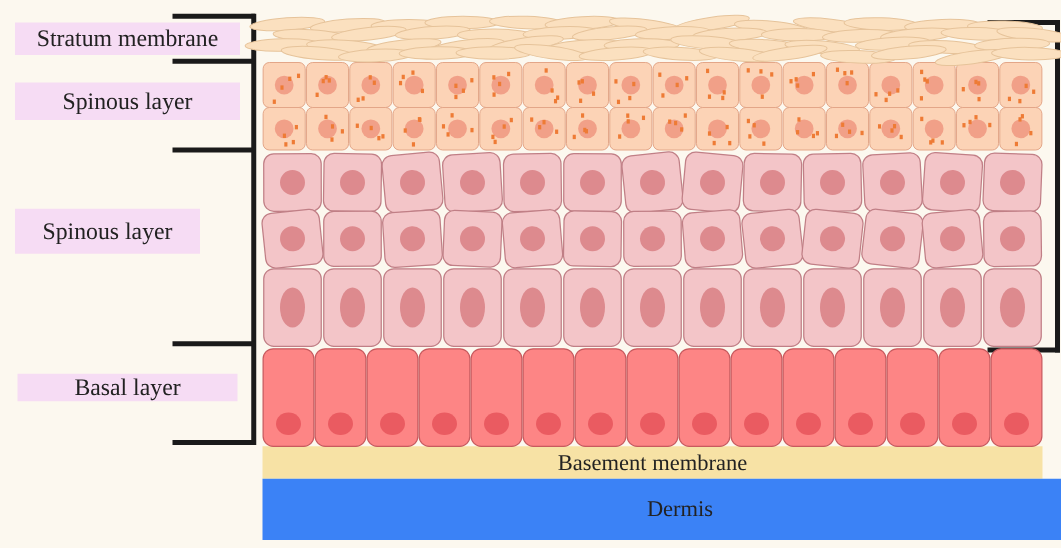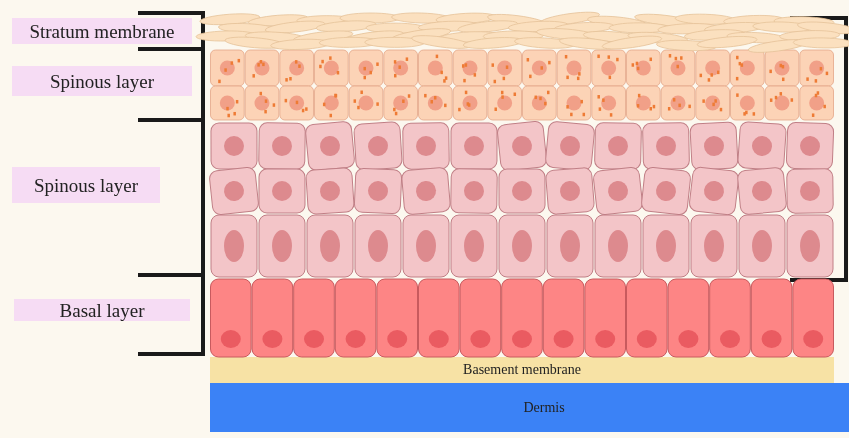--- a/index.html
+++ b/index.html
@@ -14,21 +14,21 @@
     color: #222;
     font-size: 19px;
     text-align: center;
     line-height: 1;
     display: flex; align-items: center; justify-content: center;
   }
   .bracket-line { position: absolute; background: #1a1a1a; }
   .band {
     position: absolute; left: 210px; width: 624px;
     display: flex; align-items: center; justify-content: center;
-    font-size: 14px; color: #222;
+    font-size: 18px; color: #222;
   }
   svg { position: absolute; left: 0; top: 0; }
 </style>
 </head>
 <body>
 
 <div class="label-box" style="left:12px; top:18px; width:180px; height:26px;">Stratum membrane</div>
 <div class="label-box" style="left:12px; top:66px; width:180px; height:30px;">Spinous layer</div>
 <div class="label-box" style="left:12px; top:167px; width:148px; height:36px;">Spinous layer</div>
 <div class="label-box" style="left:14px; top:299px; width:176px; height:22px;">Basal layer</div>

